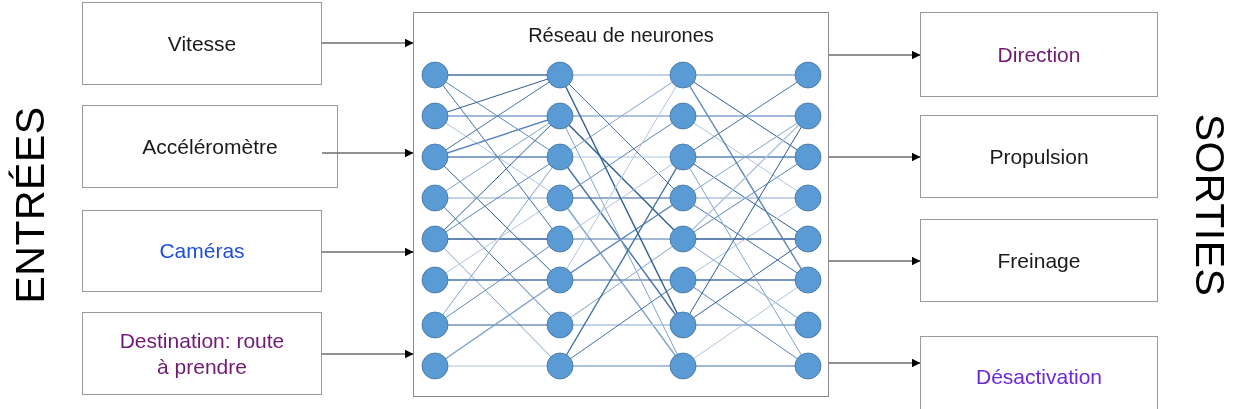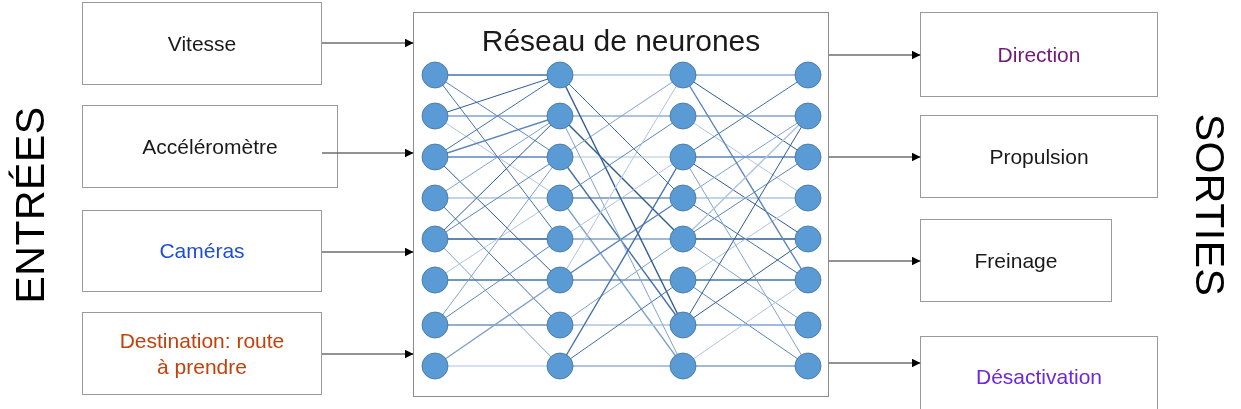--- a/index.html
+++ b/index.html
@@ -66,21 +66,21 @@
     left: 413px; top: 12px;
     width: 416px; height: 385px;
     border: 1px solid #8c8c8c;
     background: #ffffff;
   }
   #net-title {
     position: absolute;
     left: 413px; top: 24px;
     width: 416px;
     text-align: center;
-    font-size: 30px;
+    font-size: 20px;
     color: #1a1a1a;
   }
   #net-svg {
     position: absolute;
     left: 413px; top: 12px;
     width: 416px; height: 385px;
   }
 
   
   #arrows-svg {
@@ -102,21 +102,21 @@
   <div id="input-boxes">
       <div class="io-box" style="left: 82px; top: 2px; width: 240px; height: 83px; border-color: rgb(154, 154, 154); color: rgb(26, 26, 26);">
         <span style="white-space: pre-line;">Vitesse</span>
       </div>
       <div class="io-box" style="left: 82px; top: 105px; width: 256px; height: 83px; border-color: rgb(154, 154, 154); color: rgb(26, 26, 26);">
         <span style="white-space: pre-line;">Accéléromètre</span>
       </div>
       <div class="io-box" style="left: 82px; top: 210px; width: 240px; height: 82px; border-color: rgb(154, 154, 154); color: #1d4ed8;">
         <span style="white-space: pre-line;">Caméras</span>
       </div>
-      <div class="io-box" style="left: 82px; top: 312px; width: 240px; height: 83px; border-color: rgb(154, 154, 154); color: #c2410c;">
+      <div class="io-box" style="left: 82px; top: 312px; width: 240px; height: 83px; border-color: rgb(154, 154, 154); color: #701a75;">
         <span style="white-space: pre-line;">Destination: route
 à prendre</span>
       </div>
     </div>
 
   <div id="net-box"></div>
   <svg id="net-svg" viewBox="0 0 416 385" preserveAspectRatio="none">
       <g>
         <line x1="22" y1="63" x2="147" y2="63" stroke="#4472A8" stroke-width="1.4"></line>
         <line x1="22" y1="63" x2="147" y2="145" stroke="#5B86BC" stroke-width="1"></line>
@@ -226,21 +226,21 @@
     </svg>
   <div id="net-title">Réseau de neurones</div>
 
   <div id="output-boxes">
       <div class="io-box" style="left: 920px; top: 12px; width: 238px; height: 85px; border-color: rgb(154, 154, 154); color: #701a75;">
         <span style="white-space: pre-line;">Direction</span>
       </div>
       <div class="io-box" style="left: 920px; top: 115px; width: 238px; height: 83px; border-color: rgb(154, 154, 154); color: rgb(26, 26, 26);">
         <span style="white-space: pre-line;">Propulsion</span>
       </div>
-      <div class="io-box" style="left: 920px; top: 219px; width: 192px; height: 83px; border-color: rgb(154, 154, 154); color: rgb(26, 26, 26);">
+      <div class="io-box" style="left: 920px; top: 219px; width: 238px; height: 83px; border-color: rgb(154, 154, 154); color: rgb(26, 26, 26);">
         <span style="white-space: pre-line;">Freinage</span>
       </div>
       <div class="io-box" style="left: 920px; top: 336px; width: 238px; height: 82px; border-color: rgb(154, 154, 154); color: #6d28d9;">
         <span style="white-space: pre-line;">Désactivation</span>
       </div>
     </div>
 
   <svg id="arrows-svg" viewBox="0 0 1241 409">
     <defs>
       <marker id="arrowhead" markerWidth="9" markerHeight="9" refX="8.5" refY="4.5" orient="auto" markerUnits="userSpaceOnUse">

